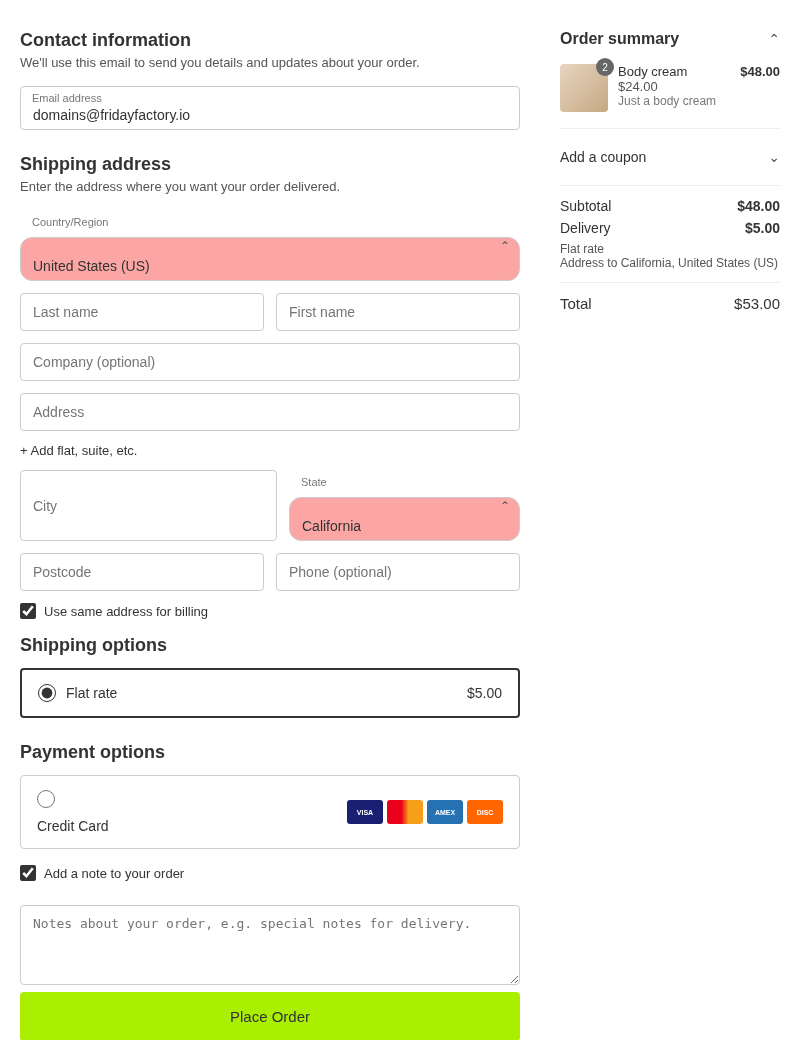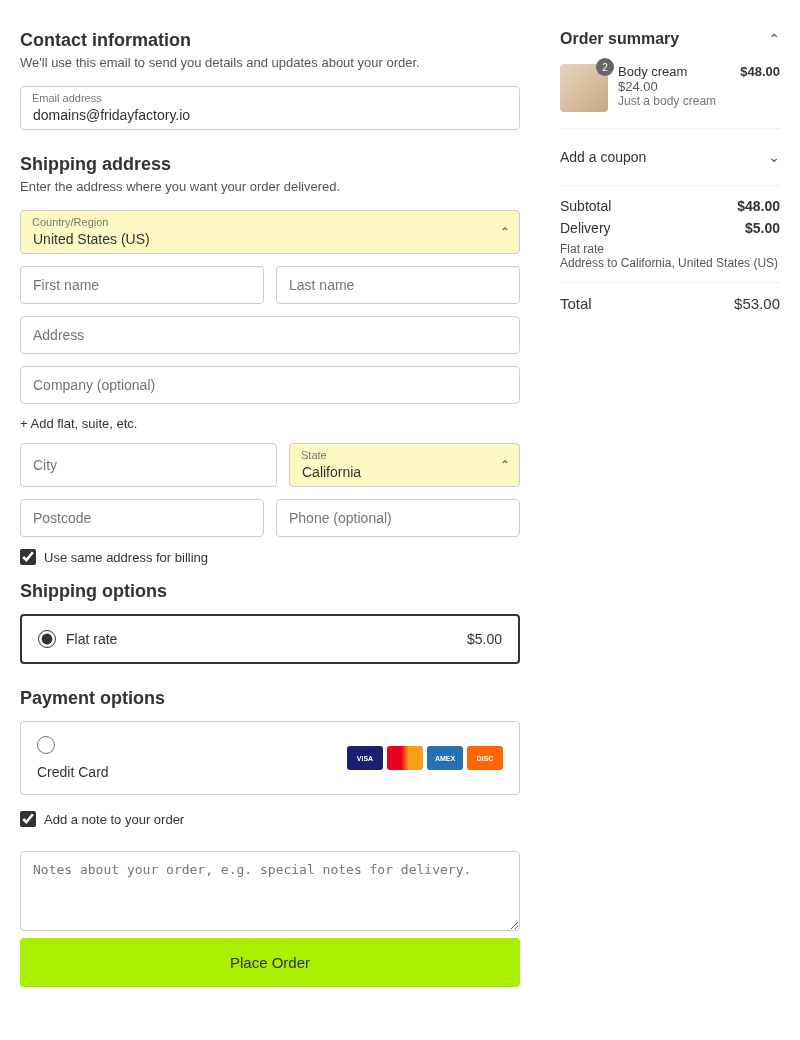--- a/index.html
+++ b/index.html
@@ -39,28 +39,29 @@
     .row-2 { display: flex; gap: 12px; margin-bottom: 12px; }
     .row-2 > * { flex: 1; }
 
     .add-suite { font-size: 13px; color: #333; margin-bottom: 12px; cursor: pointer; }
 
     
     .select-wrapper { position: relative; }
     .select-field {
       width: 100%;
       border: 1px solid #ccc;
-      border-radius: 4px;
+      border-radius: 12px;
       padding: 20px 30px 6px 12px;
       font-size: 14px;
       color: #333;
       appearance: none;
-      background: #fef9c3;
+      background: #fca5a5;
       cursor: pointer;
       outline: none;
+      margin-top: 27px;
     }
     .select-arrow {
       position: absolute;
       right: 10px;
       top: 50%;
       transform: translateY(-50%);
       pointer-events: none;
       color: #555;
       font-size: 12px;
     }
@@ -186,30 +187,30 @@
 
       <div class="input-wrapper select-wrapper" style="margin-bottom:12px;">
         <label class="input-label">Country/Region</label>
         <select class="select-field">
           <option>United States (US)</option>
         </select>
         <span class="select-arrow">⌃</span>
       </div>
 
       <div class="row-2">
+        <input class="input-field" type="text" placeholder="Last name" style="">
         <input class="input-field" type="text" placeholder="First name" style="">
-        <input class="input-field" type="text" placeholder="Last name" style="">
+      </div>
+
+      <div class="input-wrapper">
+        <input class="input-field" type="text" placeholder="Company (optional)" style="">
       </div>
 
       <div class="input-wrapper">
         <input class="input-field" type="text" placeholder="Address" style="">
-      </div>
-
-      <div class="input-wrapper">
-        <input class="input-field" type="text" placeholder="Company (optional)" style="">
       </div>
 
       <p class="add-suite">+ Add flat, suite, etc.</p>
 
       <div class="row-2">
         <input class="input-field" type="text" placeholder="City" style="">
         <div class="select-wrapper" style="flex:1;">
           <label class="input-label">State</label>
           <select class="select-field">
             <option>California</option>

